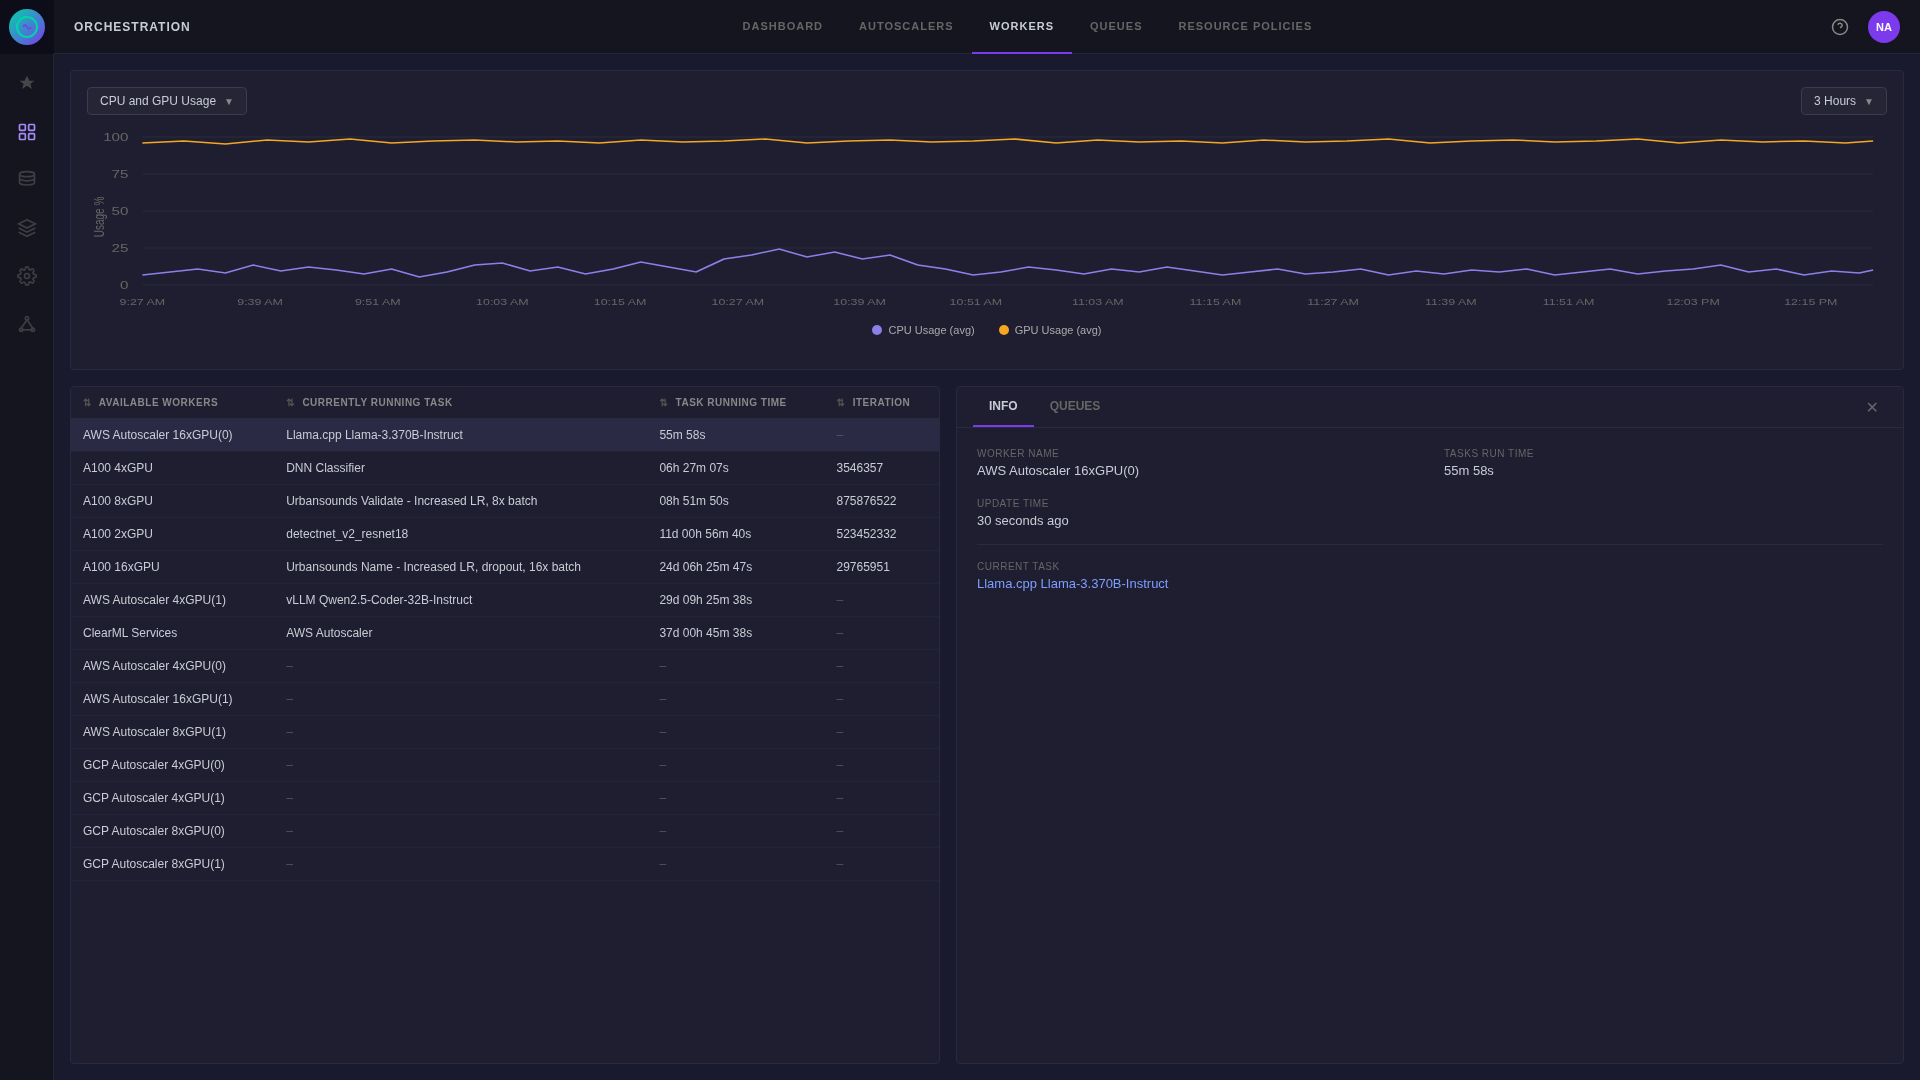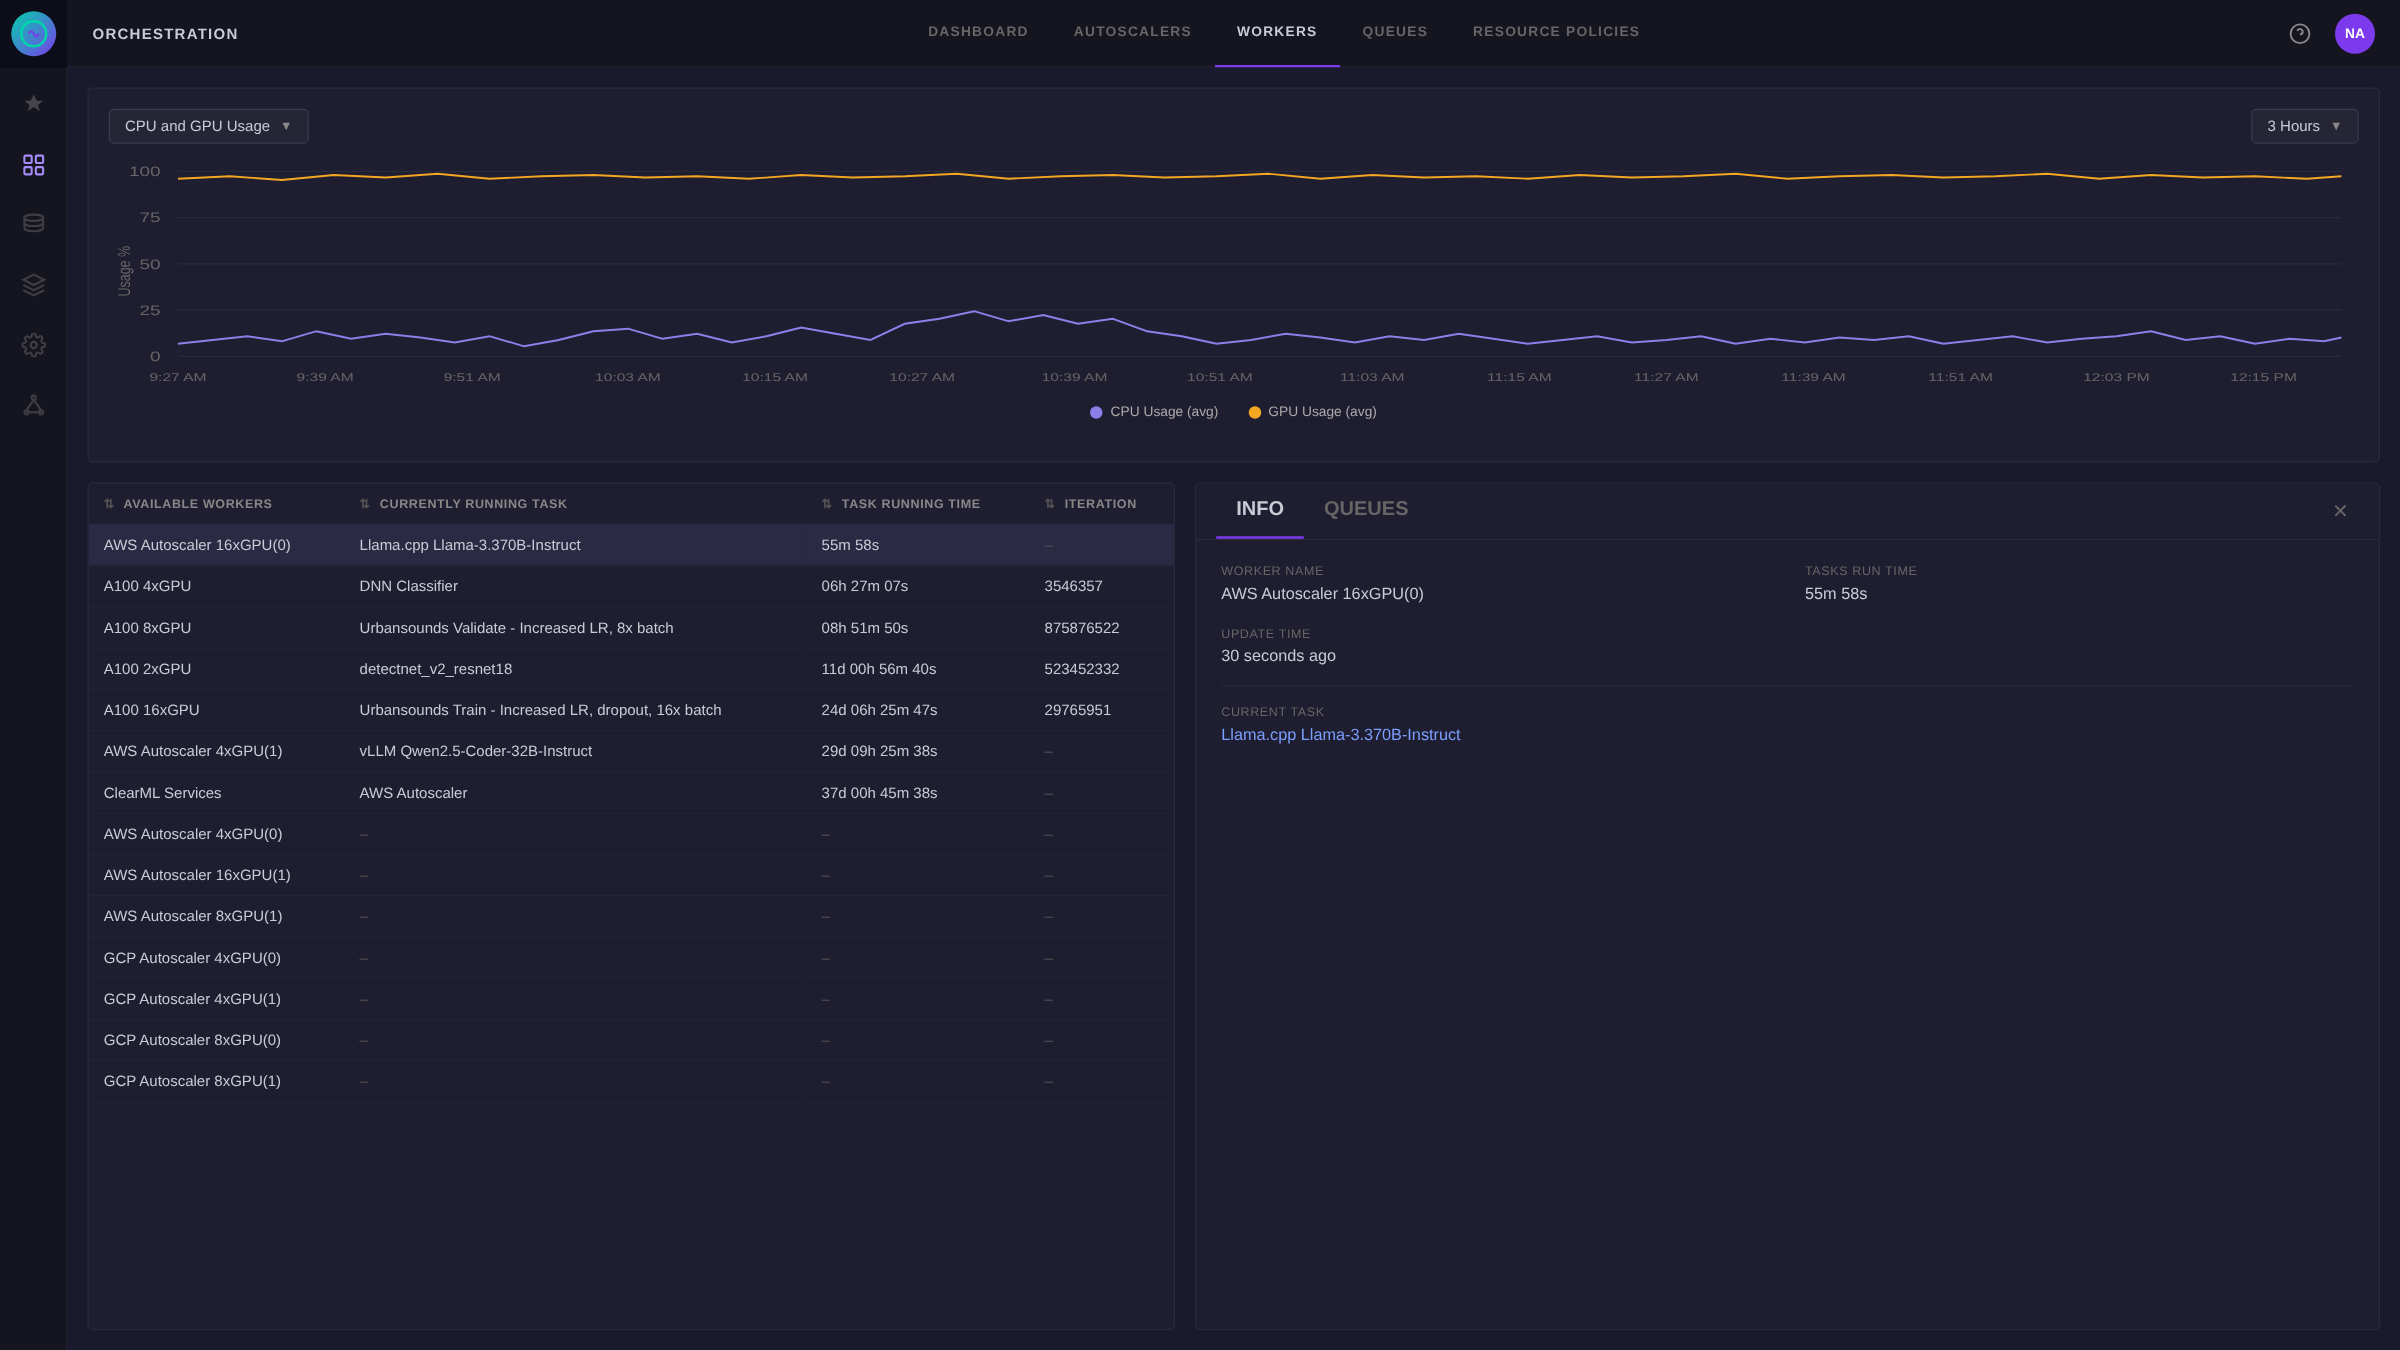--- a/index.html
+++ b/index.html
@@ -292,21 +292,21 @@
       align-items: center;
       border-bottom: 1px solid #2a2a3e;
       padding: 0 16px;
       position: sticky;
       top: 0;
       background: #1e1e30;
       z-index: 10;
     }
     .detail-tab {
       padding: 12px 16px;
-      font-size: 16px;
+      font-size: 12px;
       font-weight: 600;
       color: #666;
       cursor: pointer;
       border-bottom: 2px solid transparent;
     }
     .detail-tab.active {
       color: #c8ccd4;
       border-bottom: 2px solid #7c3aed;
     }
     .detail-close {
@@ -540,21 +540,21 @@
     <td class="">875876522</td>
   </tr>
               <tr>
     <td>A100 2xGPU</td>
     <td class="">detectnet_v2_resnet18</td>
     <td class="">11d 00h 56m 40s</td>
     <td class="">523452332</td>
   </tr>
               <tr>
     <td>A100 16xGPU</td>
-    <td class="">Urbansounds Train - Increased LR, dropout, 16x batch</td>
+    <td class="">Urbansounds Name - Increased LR, dropout, 16x batch</td>
     <td class="">24d 06h 25m 47s</td>
     <td class="">29765951</td>
   </tr>
               <tr>
     <td>AWS Autoscaler 4xGPU(1)</td>
     <td class="">vLLM Qwen2.5-Coder-32B-Instruct</td>
     <td class="">29d 09h 25m 38s</td>
     <td class="muted">–</td>
   </tr>
               <tr>

